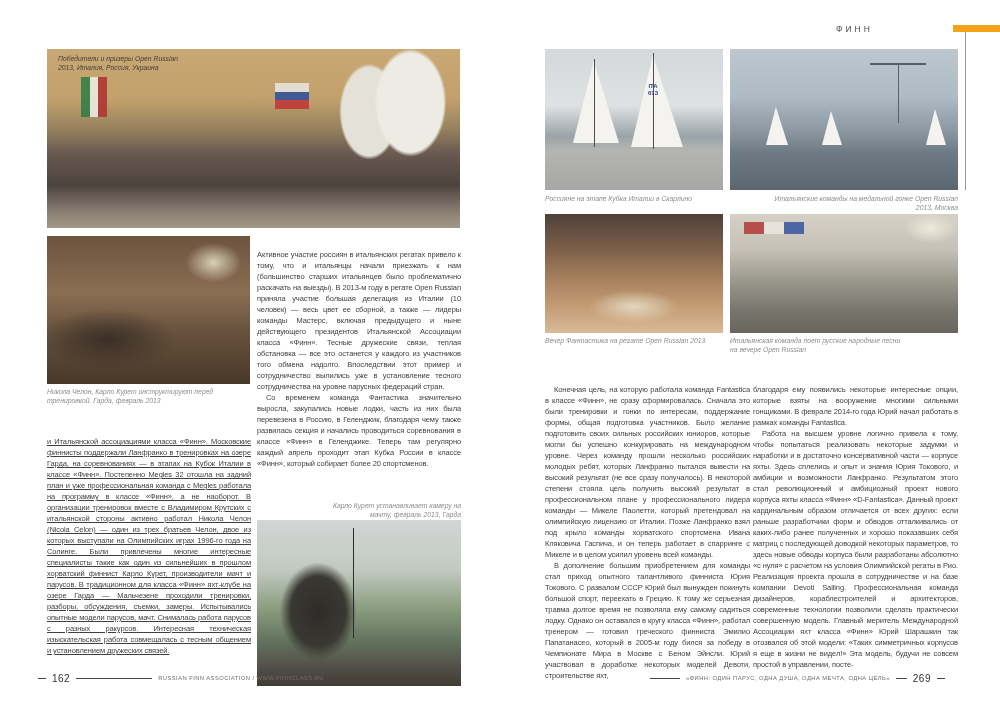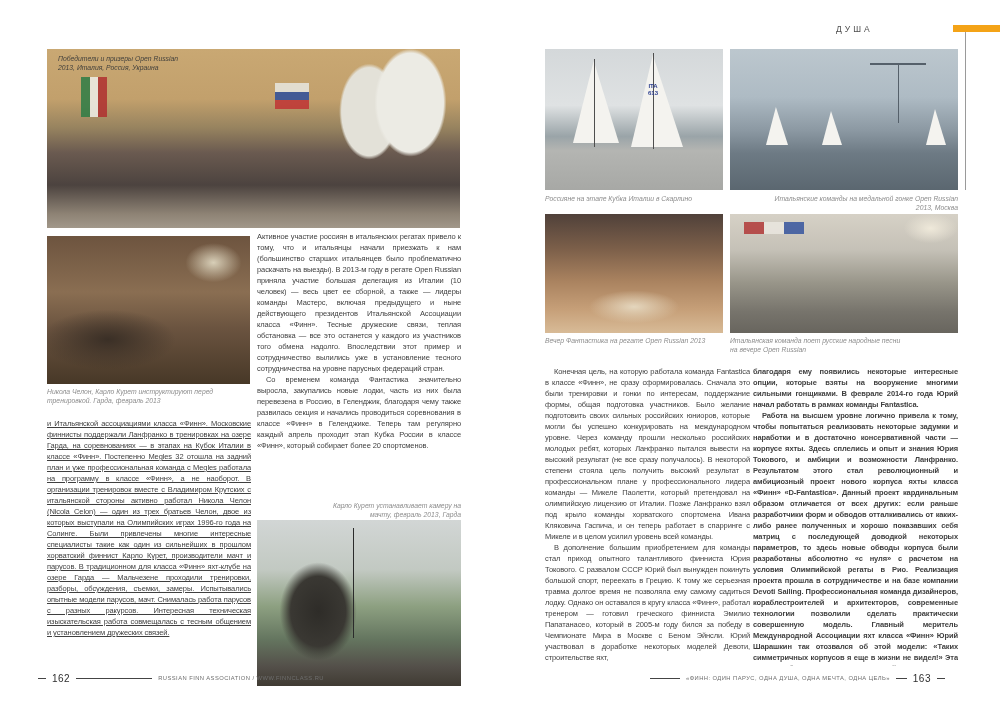--- a/index.html
+++ b/index.html
@@ -3,21 +3,21 @@
 <meta charset="utf-8">
 <style>
   html,body{margin:0;padding:0;background:#ffffff;}
   #spread{
     position:relative;width:1000px;height:706px;background:#ffffff;overflow:hidden;
     font-family:"Liberation Sans",sans-serif;color:#3b3b3b;
   }
   .photo{position:absolute;overflow:hidden;}
   .body-col{
     position:absolute;font-size:7.5px;line-height:11px;text-align:justify;
-    color:#3f3f3f;overflow:hidden;letter-spacing:-0.1px;
+    color:#3f3f3f;overflow:hidden;letter-spacing:-0.1px;margin-top:18px;
   }
   .body-col p{margin:0 0 0 0;}
   .body-col p.indent{text-indent:9px;}
   .body-col p + p{margin-top:0;}
   .caption{
     position:absolute;font-size:6.8px;line-height:8.5px;font-style:italic;color:#8c8c8c;
   }
   .caption.overlay{color:#42403c;}
   .caption.right{text-align:right;}
   .footer{
@@ -38,21 +38,21 @@
     text-align:center;white-space:pre-line;
   }
   .flag{position:absolute;}
   .flag span{display:block;width:100%;height:33.4%;}
 </style>
 </head>
 <body>
 
 <div id="spread">
 
-  <div class="section-label">ДУША</div>
+  <div class="section-label">ФИНН</div>
   <div class="tab-bar" style="background:#F4A317;"></div>
   <div class="tab-stem"></div>
 
   <div class="photo" style="left:47px;top:49px;width:413px;height:179px;
               background:
                 radial-gradient(ellipse 60px 90px at 88% 30%, #ecebe4 0%, #ecebe4 55%, rgba(236,235,228,0) 60%),
                 radial-gradient(ellipse 50px 80px at 78% 35%, #e3e1d8 0%, #e3e1d8 55%, rgba(227,225,216,0) 60%),
                 linear-gradient(180deg,#c9a873 0%,#c2a06c 28%,#97835f 44%,#6a5a50 58%,#4c433f 76%,#8d8274 92%,#a2988a 100%);">
     <div class="flag" style="left:34px;top:28px;width:26px;height:40px;display:flex;opacity:.85;">
       <span style="flex:1;background:#2e7d46;height:100%;"></span>
@@ -137,26 +137,26 @@
   </div>
 
   <div class="caption" style="left:545px;top:337px;width:178px;">Вечер Фантастика на регате Open Russian 2013</div>
   <div class="caption" style="left:730px;top:337px;width:172px;">Итальянская команда поет русские народные песни на вечере Open Russian</div>
 
   <div class="body-col" style="left:545px;top:366px;width:205px;height:300px;">
     <p class="indent">Конечная цель, на которую работала команда Fantastica в классе «Финн», не сразу сформировалась. Сначала это были тренировки и гонки по интересам, поддержание формы, общая подготовка участников. Было желание подготовить своих сильных российских юниоров, которые могли бы успешно конкурировать на международном уровне. Через команду прошли несколько российских молодых ребят, которых Ланфранко пытался вывести на высокий результат (не все сразу получалось). В некоторой степени стояла цель получить высокий результат в профессиональном плане у профессионального лидера команды — Микеле Паолетти, который претендовал на олимпийскую лицензию от Италии. Позже Ланфранко взял под крыло команды хорватского спортсмена Ивана Кляковича Гаспича, и он теперь работает в спарринге с Микеле и в целом усилил уровень всей команды.</p>
     <p class="indent">В дополнение большим приобретением для команды стал приход опытного талантливого финниста Юрия Токового. С развалом СССР Юрий был вынужден покинуть большой спорт, переехать в Грецию. К тому же серьезная травма долгое время не позволяла ему самому садиться лодку. Однако он оставался в кругу класса «Финн», работал тренером — готовил греческого финниста Эмилио Папатанасео, который в 2005-м году бился за победу в Чемпионате Мира в Москве с Беном Эйнсли. Юрий участвовал в доработке некоторых моделей Девоти, строительстве яхт,</p>
   </div>
 
-  <div class="body-col" style="left:753px;top:366px;width:205px;height:300px;font-weight:bold;">
+  <div class="body-col" style="left:753px;top:366px;width:205px;height:300px;">
     <p>благодаря ему появились некоторые интересные опции, которые взяты на вооружение многими сильными гонщиками. В феврале 2014-го года Юрий начал работать в рамках команды Fantastica.</p>
     <p class="indent">Работа на высшем уровне логично привела к тому, чтобы попытаться реализовать некоторые задумки и наработки и в достаточно консервативной части — корпусе яхты. Здесь сплелись и опыт и знания Юрия Токового, и амбиции и возможности Ланфранко. Результатом этого стал революционный и амбициозный проект нового корпуса яхты класса «Финн» «D-Fantastica». Данный проект кардинальным образом отличается от всех других: если раньше разработчики форм и обводов отталкивались от каких-либо ранее полученных и хорошо показавших себя матриц с последующей доводкой некоторых параметров, то здесь новые обводы корпуса были разработаны абсолютно «с нуля» с расчетом на условия Олимпийской регаты в Рио. Реализация проекта прошла в сотрудничестве и на базе компании Devoti Sailing. Профессиональная команда дизайнеров, кораблестроителей и архитекторов, современные технологии позволили сделать практически совершенную модель. Главный меритель Международной Ассоциации яхт класса «Финн» Юрий Шарашкин так отозвался об этой модели: «Таких симметричных корпусов я еще в жизни не видел!» Эта модель, будучи не совсем простой в управлении, посте-</p>
   </div>
 
   <div class="footer" style="left:650px;top:672px;width:295px;">
     <div class="rule" style="width:30px;"></div>
     <div class="foot-text">«ФИНН: ОДИН ПАРУС, ОДНА ДУША, ОДНА МЕЧТА, ОДНА ЦЕЛЬ»</div>
     <div class="rule" style="flex:1;"></div>
-    <div class="pagenum">163</div>
+    <div class="pagenum">269</div>
     <div class="rule" style="width:8px;"></div>
   </div>
 
 </div>
 
 </body></html>

